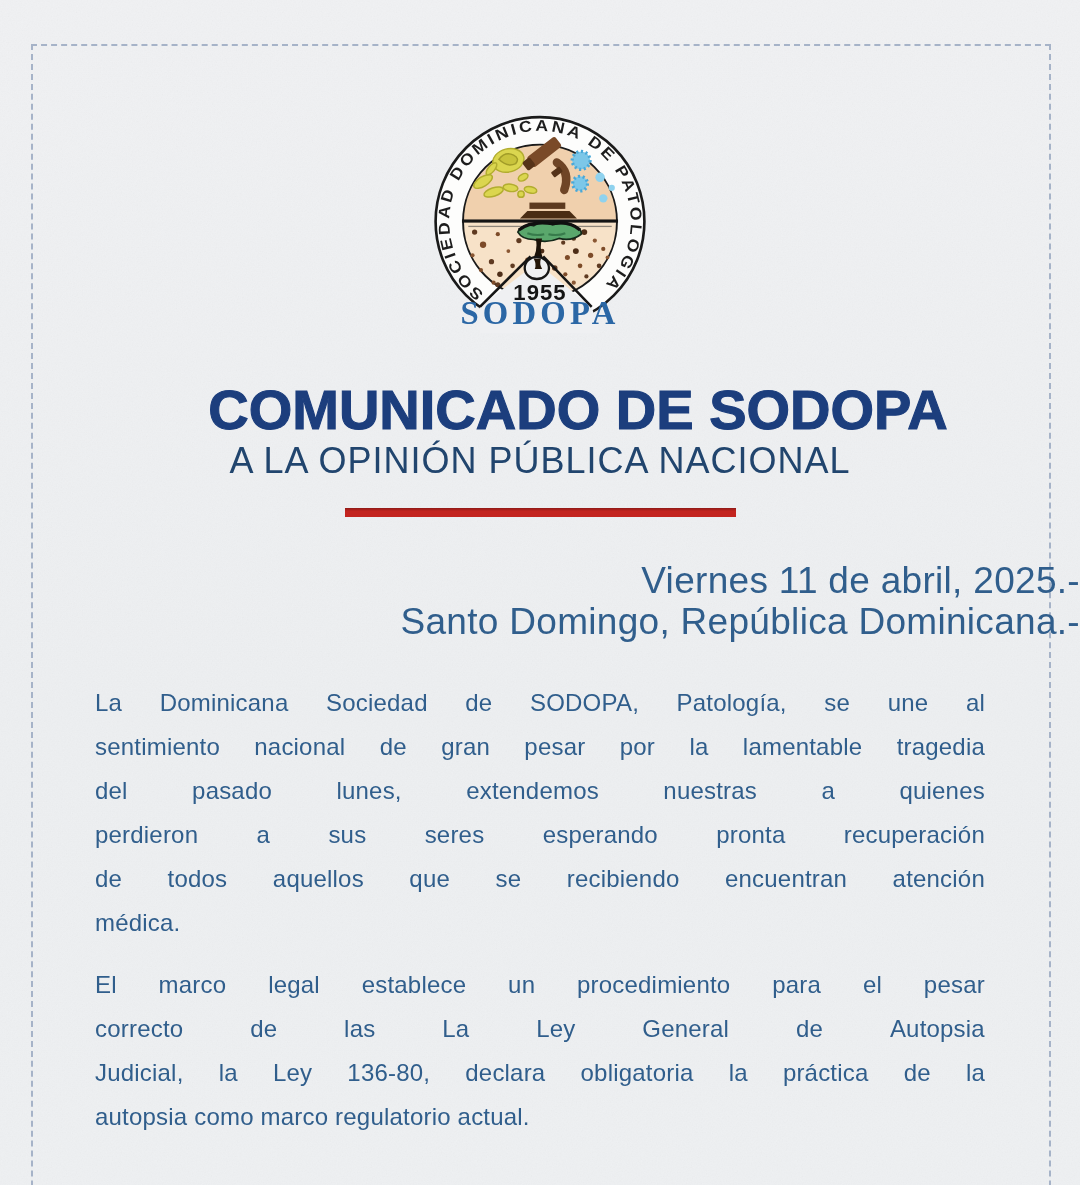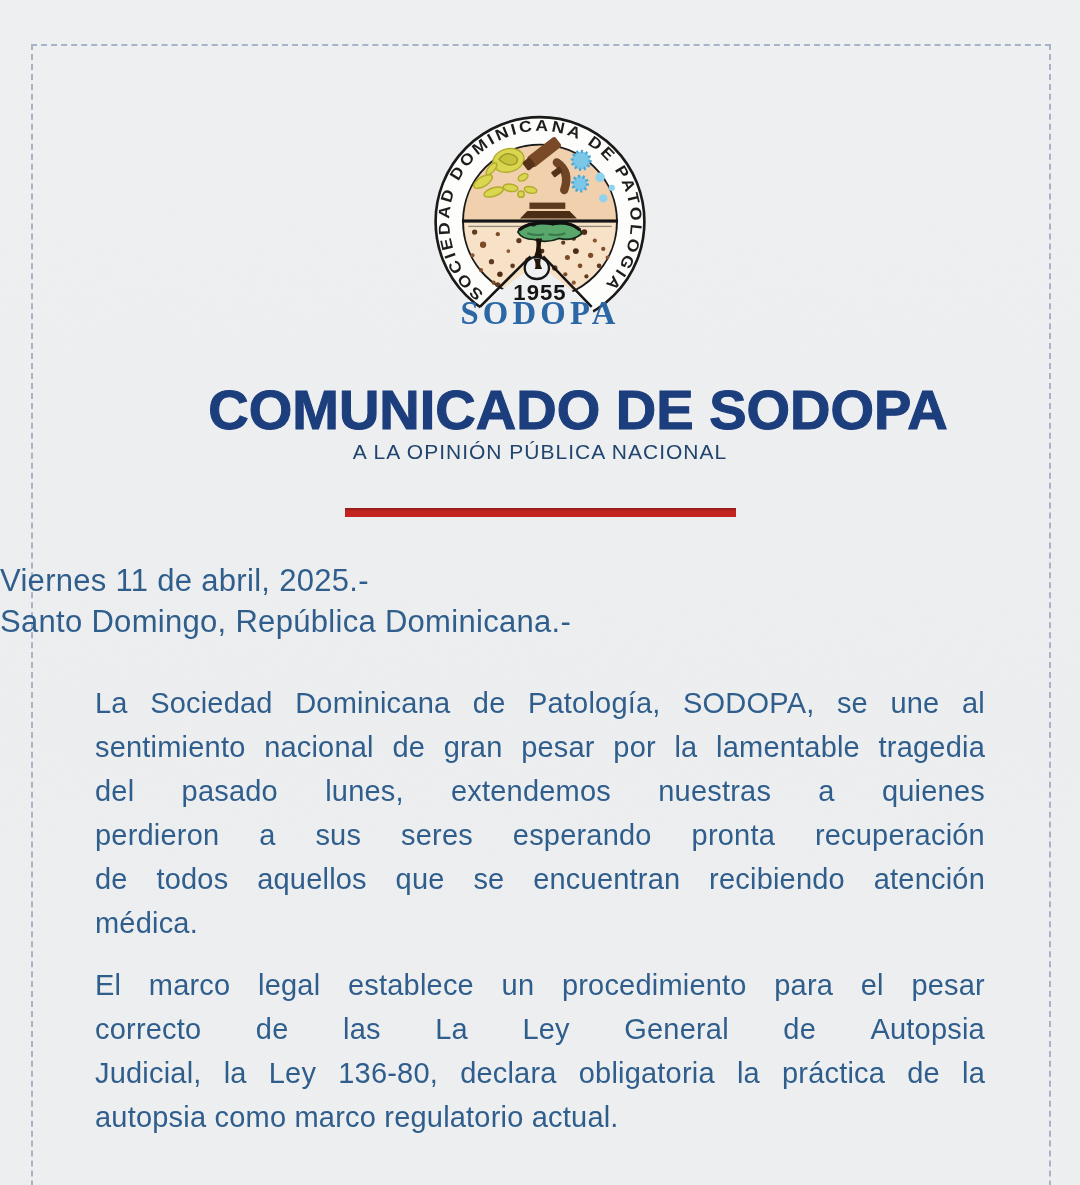--- a/index.html
+++ b/index.html
@@ -18,35 +18,35 @@
     border-right:2px dashed #a6b3c8;
   }
   .logo-wrap{position:absolute;top:114px;left:0;right:0;display:flex;justify-content:center;}
   .title{
     position:absolute;top:377px;left:12px;width:100%;
     text-align:center;font-size:56px;font-weight:bold;letter-spacing:0px;
     color:#1c3e7d;padding-left:26px;-webkit-text-stroke:1.1px #1c3e7d;
   }
   .subtitle{
     position:absolute;top:440px;left:0;width:100%;
-    text-align:center;font-size:21px;font-weight:400;letter-spacing:1px;
+    text-align:center;font-size:36px;font-weight:400;letter-spacing:1px;
     color:#21456e;
   }
   .divider{
     position:absolute;top:508px;left:345px;width:391px;height:9px;
     background:linear-gradient(180deg,#8e1a17 0%,#c3241f 35%,#c3241f 100%);
   }
   .dateline{
     position:absolute;top:560px;left:0;width:100%;
-    text-align:left;font-size:31px;line-height:41px;
+    text-align:right;font-size:37px;line-height:41px;
     color:#305e8c;letter-spacing:.3px;
   }
   .body-text{
     position:absolute;top:681px;left:95px;width:890px;
-    font-size:29px;color:#305e8c;letter-spacing:.2px;
+    font-size:24px;color:#305e8c;letter-spacing:.2px;
   }
   .para{margin:0 0 18px 0;}
   .line{display:flex;justify-content:space-between;height:44px;line-height:44px;white-space:nowrap;}
   .line.last{display:block;}
   .arc-text{font-family:"Liberation Sans",sans-serif;font-weight:600;}
 </style>
 </head>
 <body>
 
 <div class="page">
@@ -172,25 +172,25 @@
 
   <div class="dateline">
     <div>Viernes 11 de abril, 2025.-</div>
     <div>Santo Domingo, República Dominicana.-</div>
   </div>
 
   <div class="body-text">
       <div class="para">
         <div class="line">
           <span>La</span>
+          <span>Dominicana</span>
           <span>Sociedad</span>
-          <span>Dominicana</span>
-          <span>de</span>
+          <span>de</span>
+          <span>SODOPA,</span>
           <span>Patología,</span>
-          <span>SODOPA,</span>
           <span>se</span>
           <span>une</span>
           <span>al</span>
         </div>
         <div class="line">
           <span>sentimiento</span>
           <span>nacional</span>
           <span>de</span>
           <span>gran</span>
           <span>pesar</span>
@@ -216,22 +216,22 @@
           <span>esperando</span>
           <span>pronta</span>
           <span>recuperación</span>
         </div>
         <div class="line">
           <span>de</span>
           <span>todos</span>
           <span>aquellos</span>
           <span>que</span>
           <span>se</span>
+          <span>recibiendo</span>
           <span>encuentran</span>
-          <span>recibiendo</span>
           <span>atención</span>
         </div>
         <div class="line last">médica.</div>
       </div>
       <div class="para">
         <div class="line">
           <span>El</span>
           <span>marco</span>
           <span>legal</span>
           <span>establece</span>

